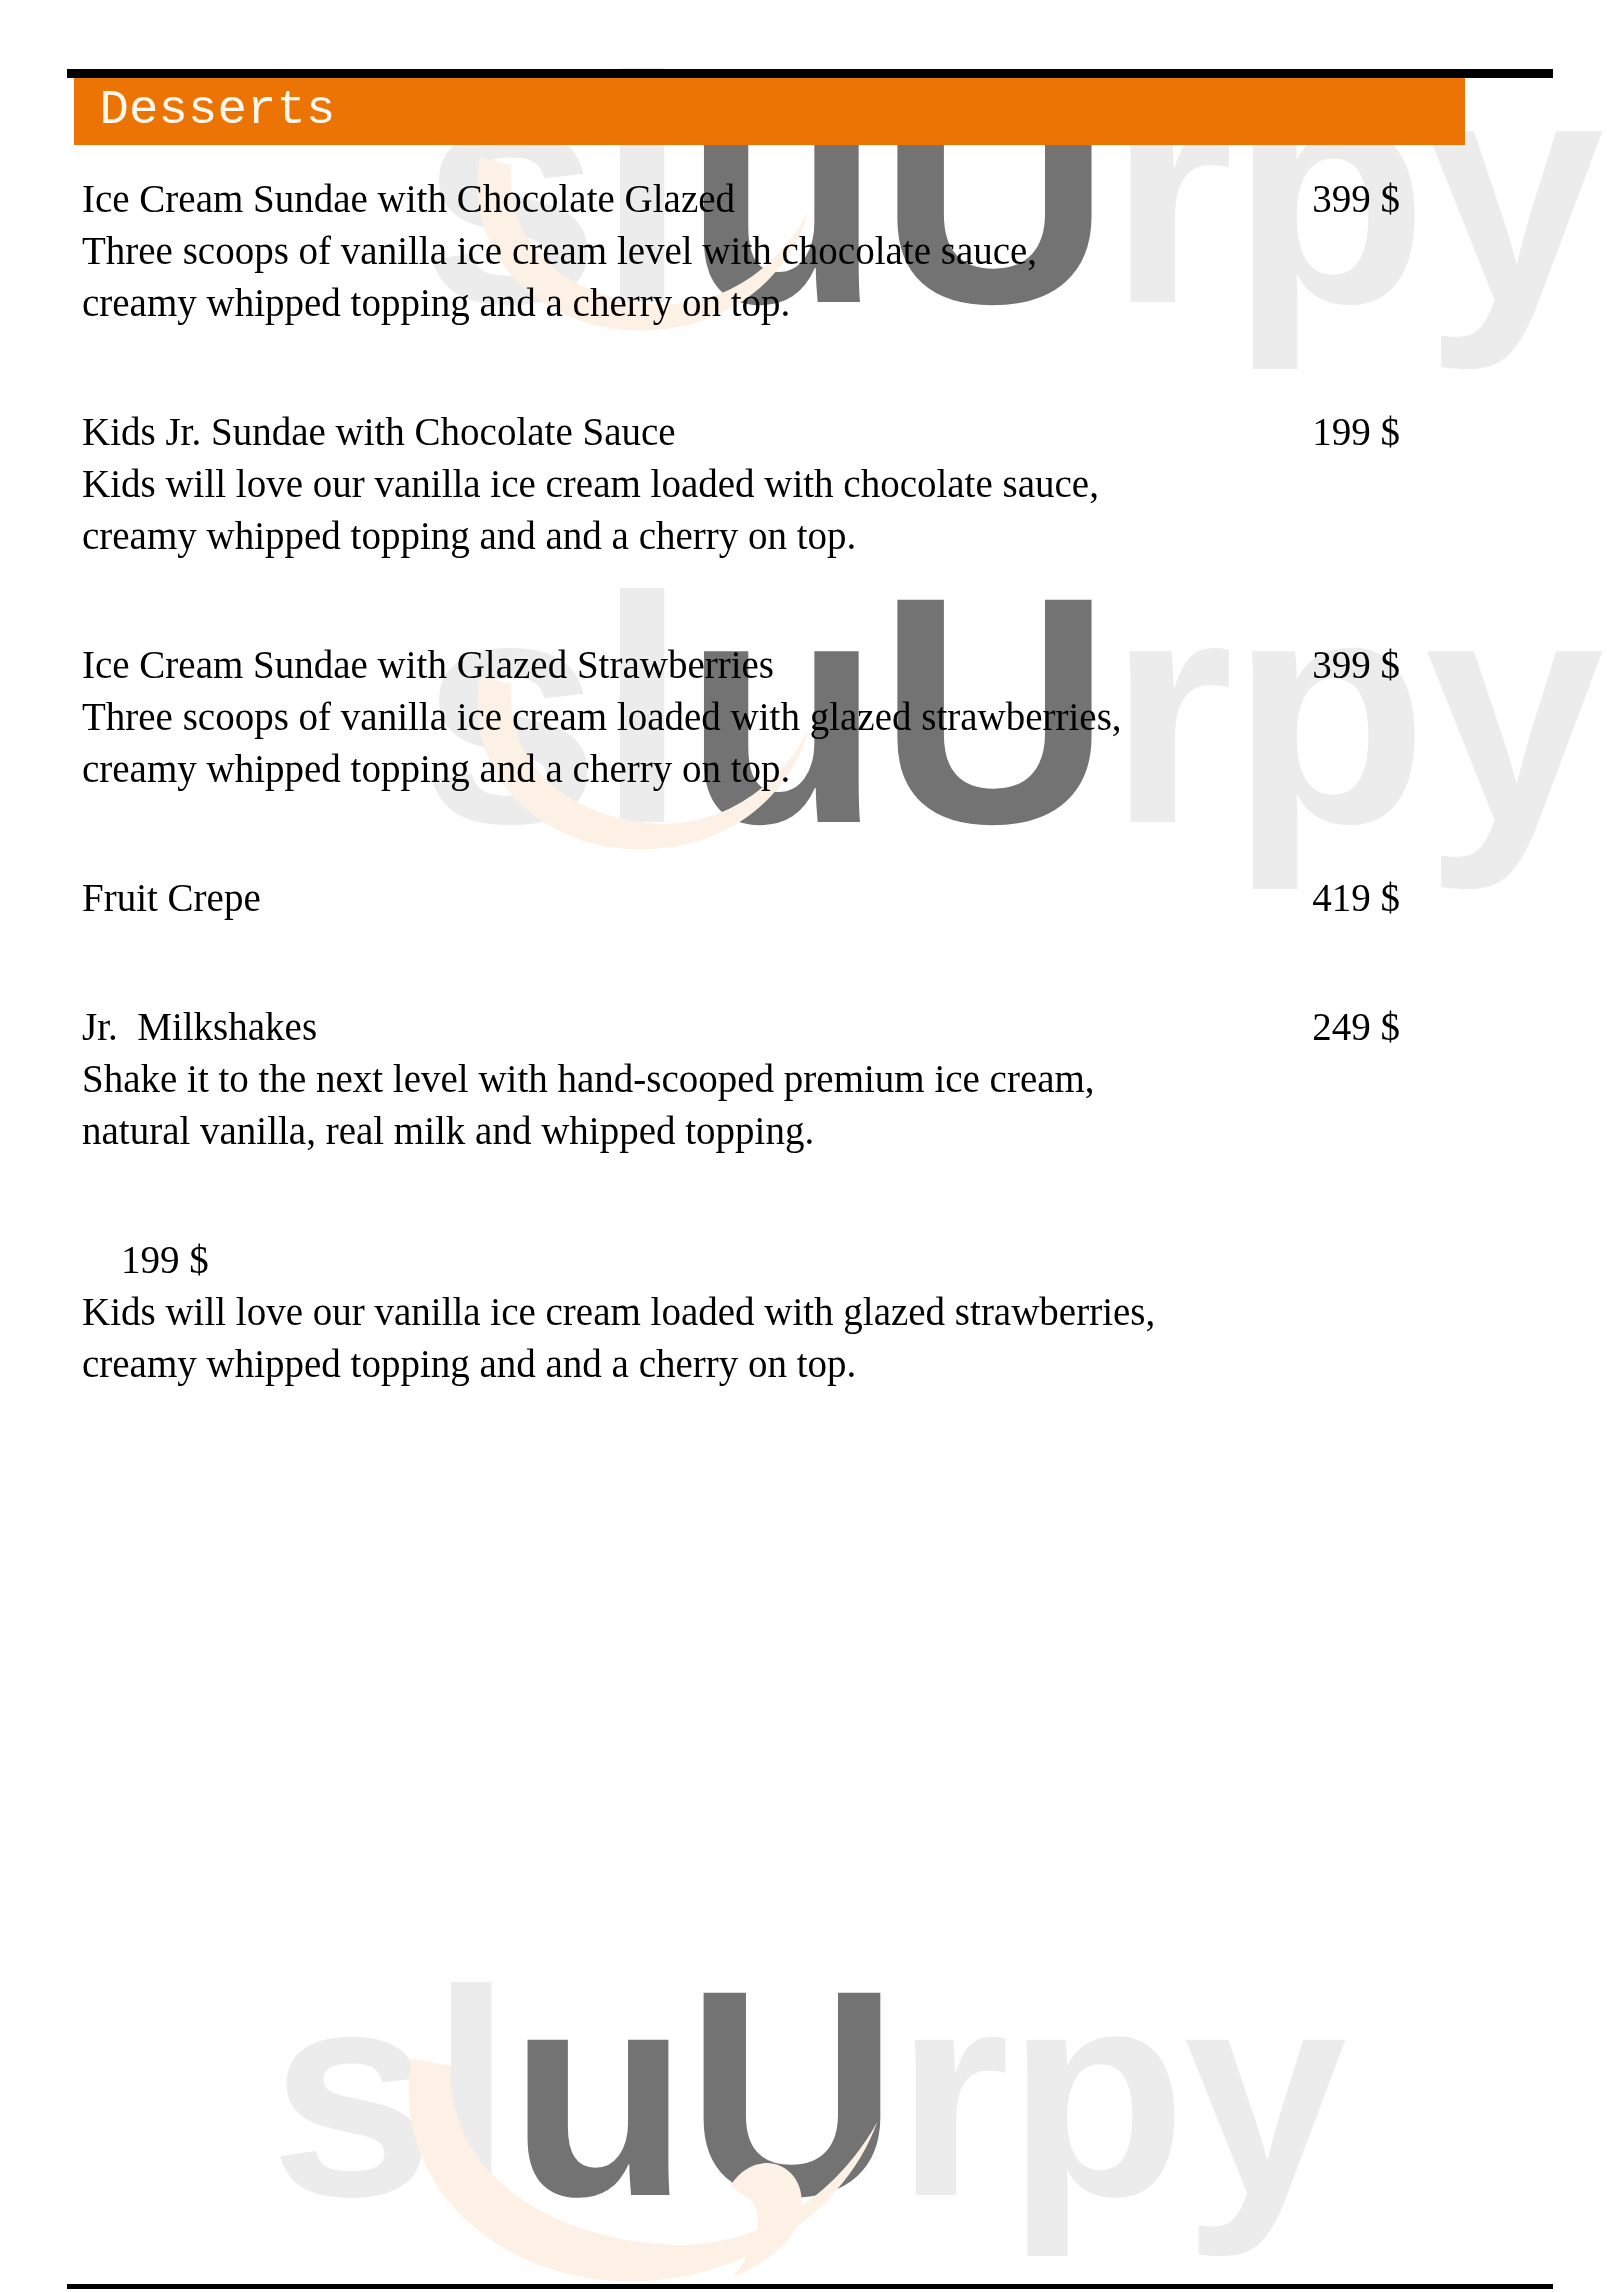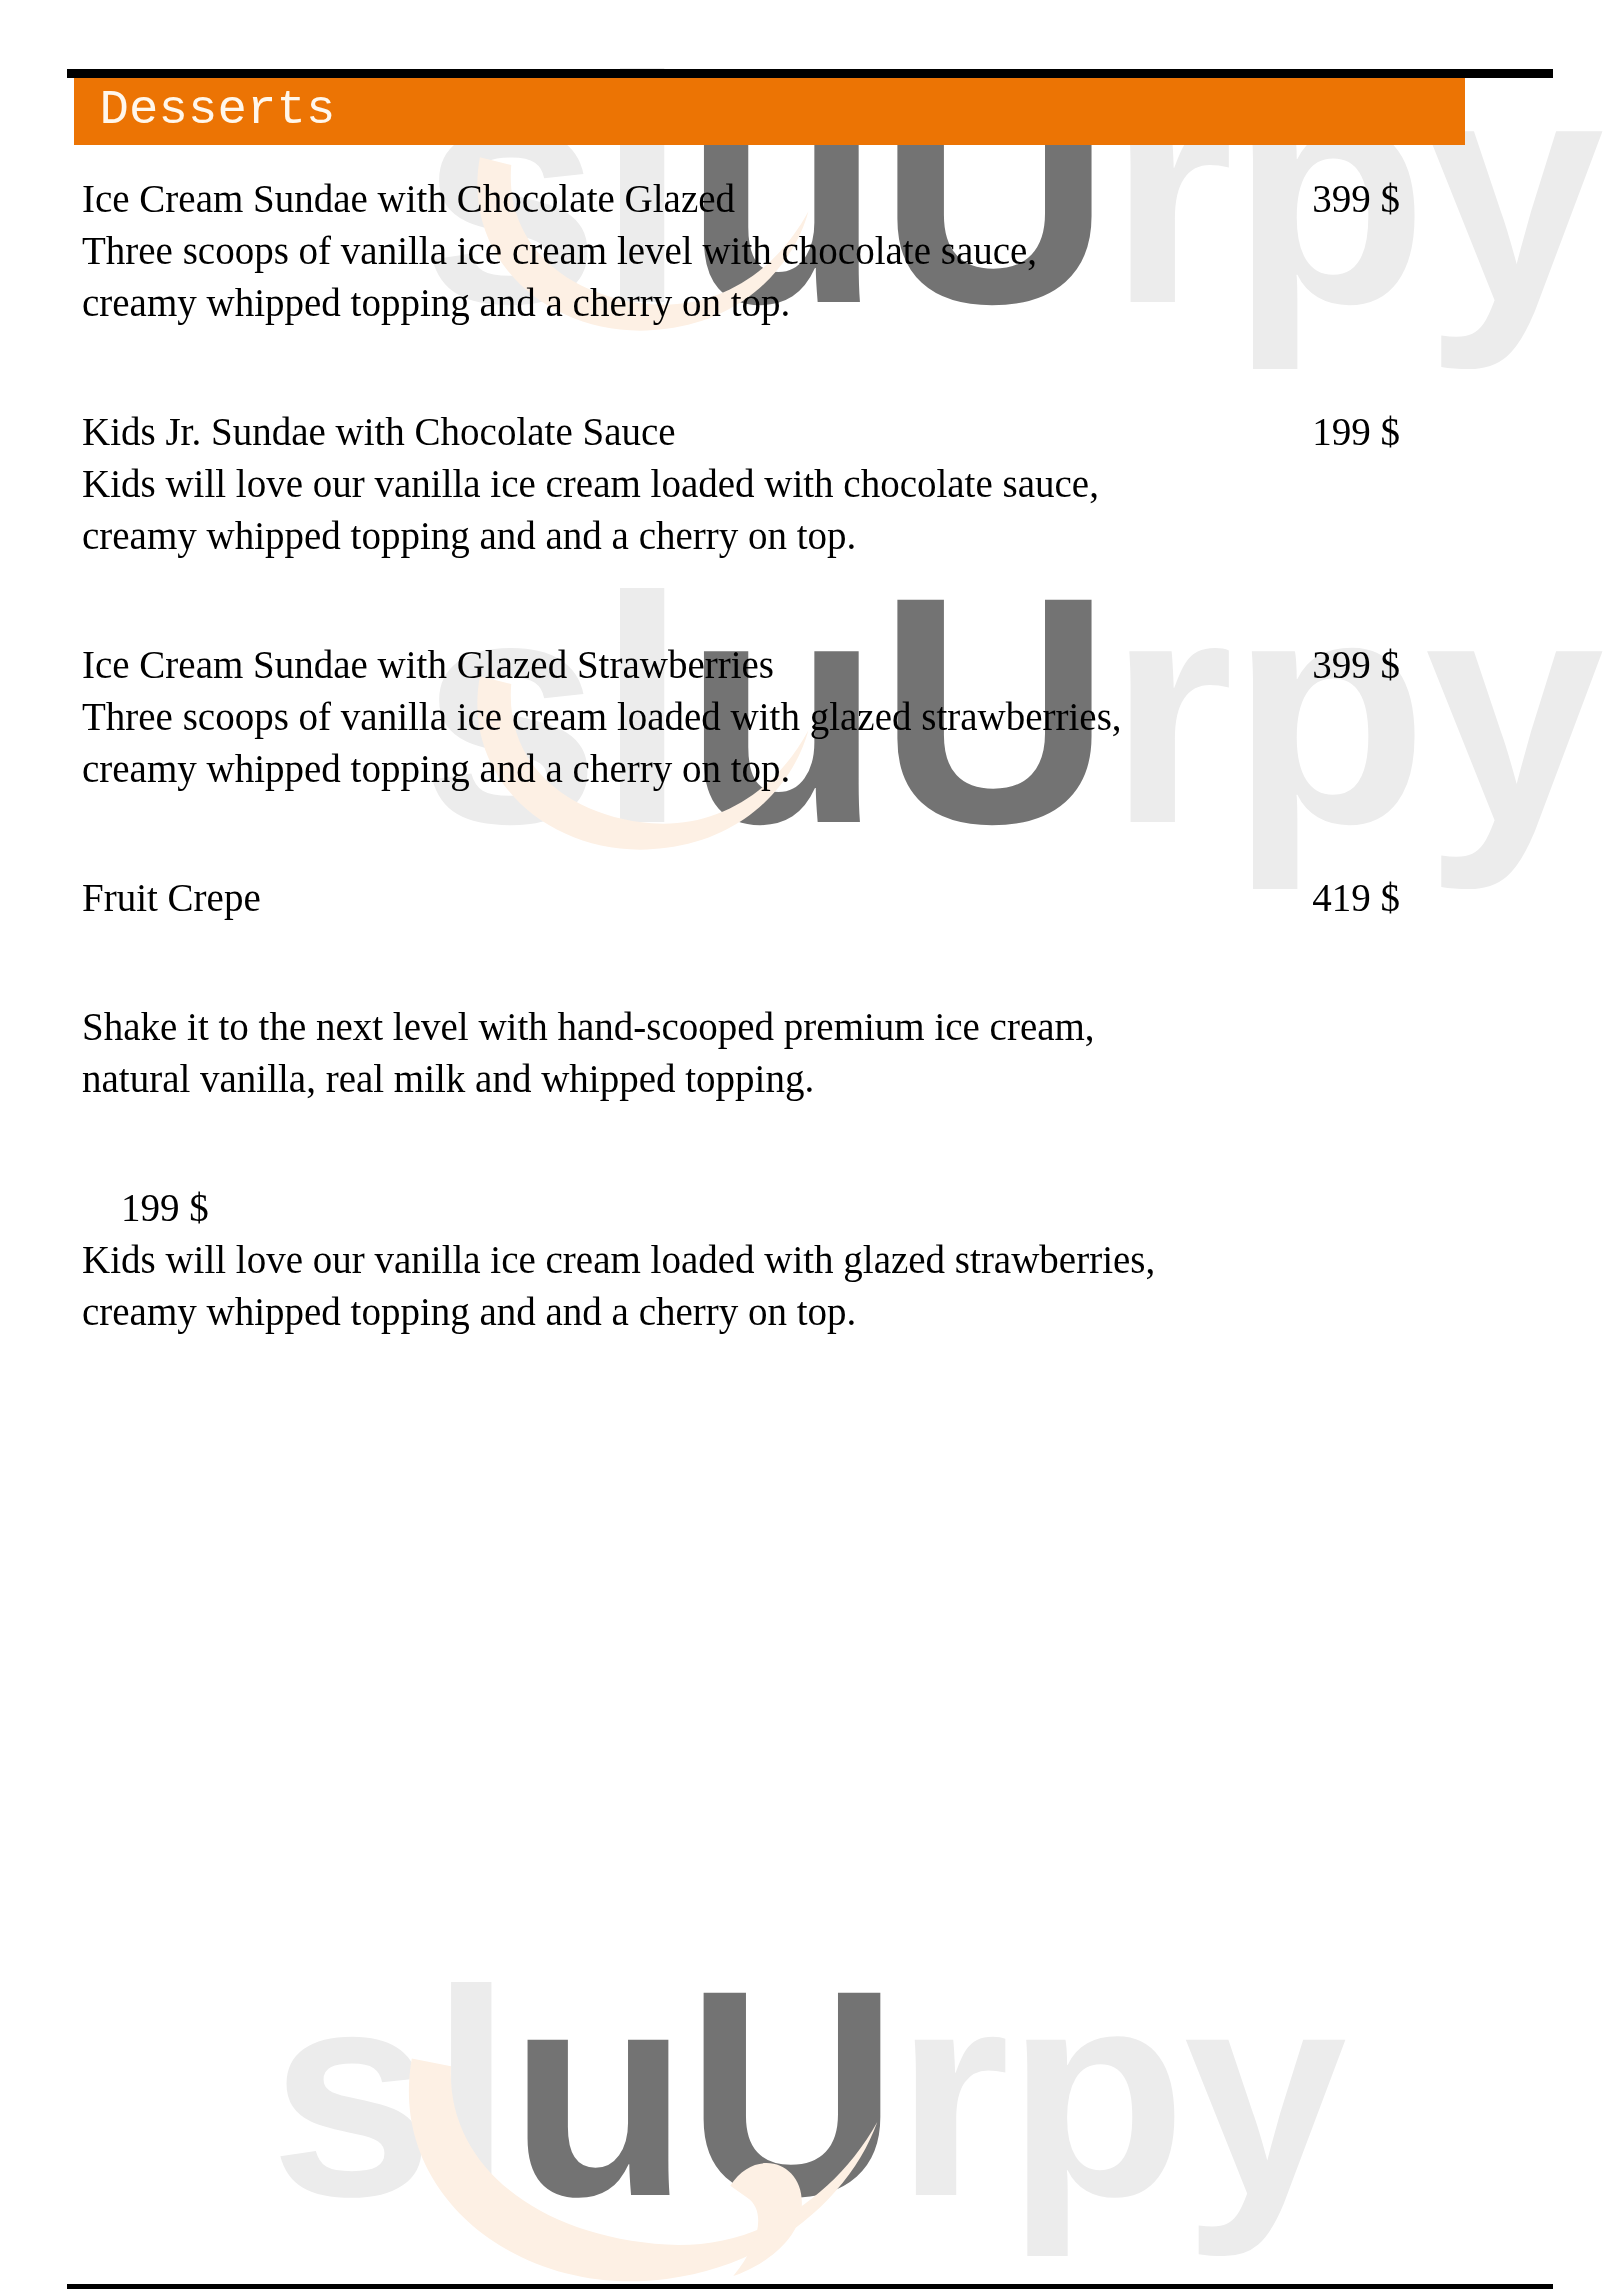--- a/index.html
+++ b/index.html
@@ -199,20 +199,24 @@
   <div class="menu-item">
     <div class="item-head">
       <div class="item-name">Fruit Crepe</div>
       <div class="item-price">419 $</div>
     </div>
     <div class="item-desc">
     </div>
   </div>
 
   <div class="menu-item">
+    <div class="item-head">
+      <div class="item-name">Jr.  Milkshakes</div>
+      <div class="item-price">249 $</div>
+    </div>
     <div class="item-desc">
       <span class="desc-line">Shake it to the next level with hand-scooped premium ice cream,</span>
       <span class="desc-line">natural vanilla, real milk and whipped topping.</span>
     </div>
   </div>
 
   <div class="menu-item">
     <div class="item-head">
       <div class="item-price">199 $</div>
     </div>

